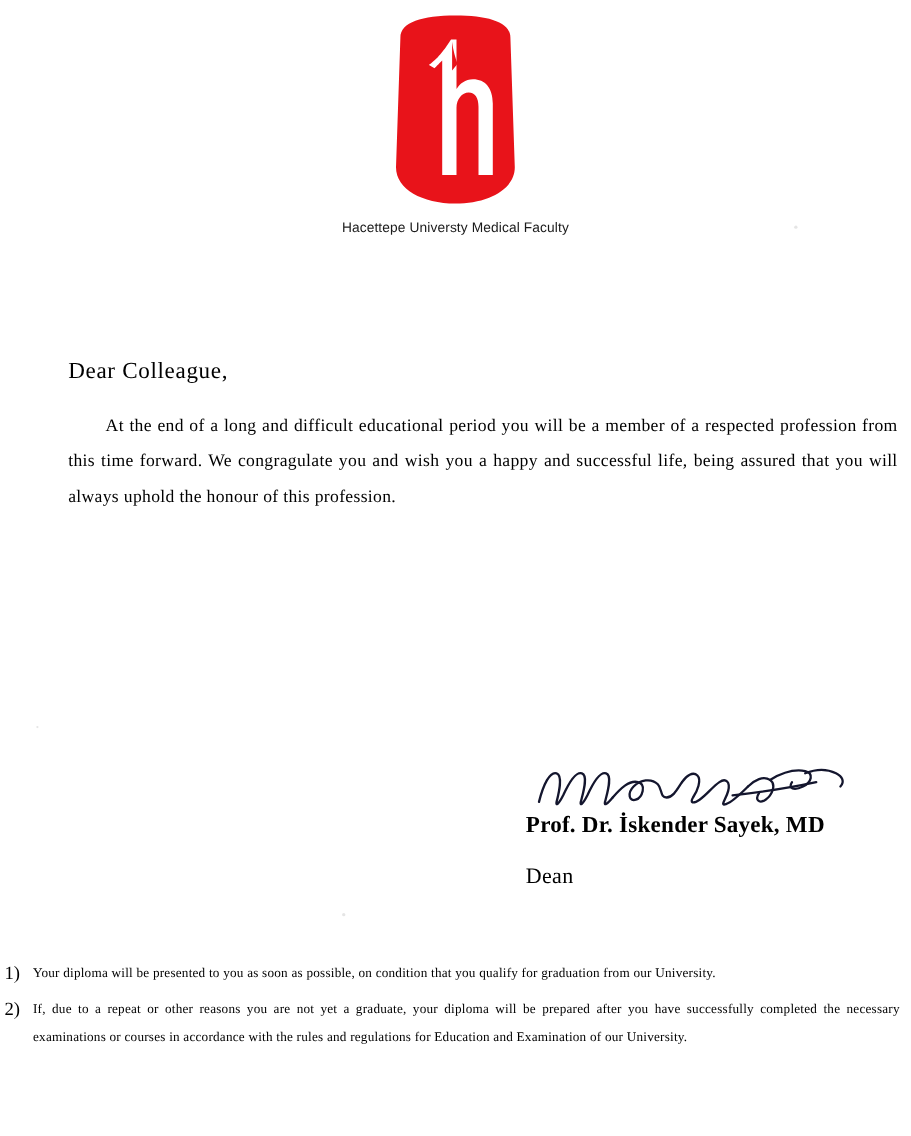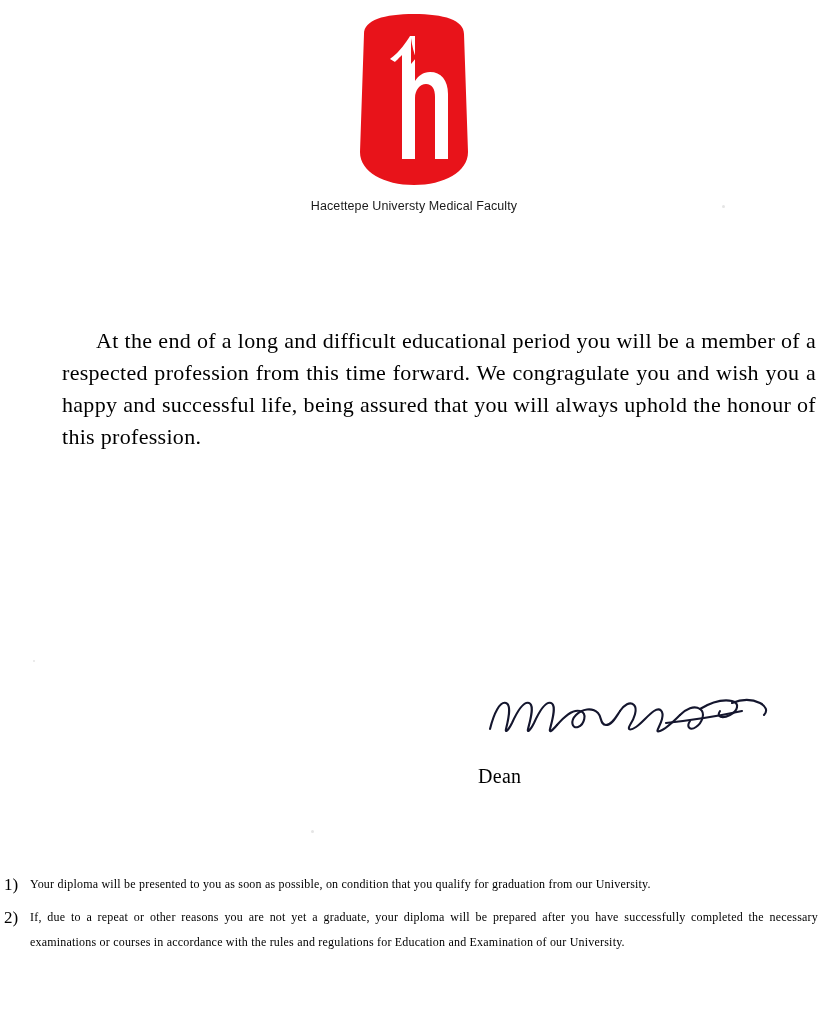--- a/index.html
+++ b/index.html
@@ -52,21 +52,21 @@
     left: 62px;
     right: 8px;
     top: 325px;
   }
   .salutation {
     font-size: 21px;
     letter-spacing: 0.6px;
     margin-bottom: 22px;
   }
   .paragraph {
-    font-size: 22px;
+    font-size: 16px;
     line-height: 32px;
     text-align: justify;
     text-justify: inter-word;
     letter-spacing: 0.3px;
     margin: 0;
     padding-right: 4px;
   }
   .paragraph .indent {
     display: inline-block;
     width: 34px;
@@ -160,20 +160,21 @@
                  C94 68, 87 60, 76 60
                  C69 60, 64 64, 61 69
                  L61 24 Z" fill="#ffffff"></path>
         <path d="M57 26 C58 34, 60 41, 62 46 L57 52 Z" fill="#e8131a"></path>
       </svg>
     </div>
     <div class="org-name">Hacettepe Universty Medical Faculty</div>
   </div>
 
   <div class="letter-body">
+    <div class="salutation">Dear Colleague,</div>
     <p class="paragraph"><span class="indent"></span><span>At the end of a long and difficult educational period you will be a member of a respected profession from this time forward. We congragulate you and wish you a happy and successful life, being assured that you will always uphold the honour of this profession.</span></p>
   </div>
 
   <div class="signature-block">
     <div class="signature-mark">
       <svg width="300" height="56" viewBox="0 0 300 56" xmlns="http://www.w3.org/2000/svg">
         <g fill="none" stroke="#14162e" stroke-width="2.1" stroke-linecap="round" stroke-linejoin="round">
           <path d="M6 44 C10 28, 16 16, 22 18 C28 20, 24 36, 22 44 C21 48, 24 46, 28 38
                    C33 27, 39 16, 45 18 C51 20, 46 36, 44 44 C43 48, 46 46, 50 38
                    C55 27, 61 16, 67 18 C73 20, 68 36, 66 44 C65 48, 68 46, 73 40"></path>
@@ -182,20 +183,21 @@
           <path d="M136 26 C140 20, 146 16, 150 20 C154 24, 150 34, 146 40 C143 45, 146 46, 152 42
                    C158 38, 164 30, 170 26 C176 22, 180 26, 178 34 C176 42, 170 48, 176 46
                    C182 44, 190 36, 196 30"></path>
           <path d="M196 30 C202 24, 210 20, 216 24 C222 28, 218 38, 212 42 C206 46, 202 42, 206 36"></path>
           <path d="M182 38 C200 36, 230 32, 258 26"></path>
           <path d="M216 24 C226 18, 238 14, 248 16 C256 18, 254 26, 246 30 C238 34, 232 32, 236 26"></path>
           <path d="M248 18 C258 14, 268 14, 276 18 C282 21, 284 26, 280 30"></path>
         </g>
       </svg>
     </div>
+    <div class="signer-name">Prof. Dr. İskender Sayek, MD</div>
     <div class="signer-title">Dean</div>
   </div>
 
   <div class="footnotes">
     <div class="footnote">
       <div class="footnote-marker">1)</div>
       <div class="footnote-text">Your diploma will be presented to you as soon as possible, on condition that you qualify for graduation from our University.</div>
     </div>
     <div class="footnote">
       <div class="footnote-marker">2)</div>

